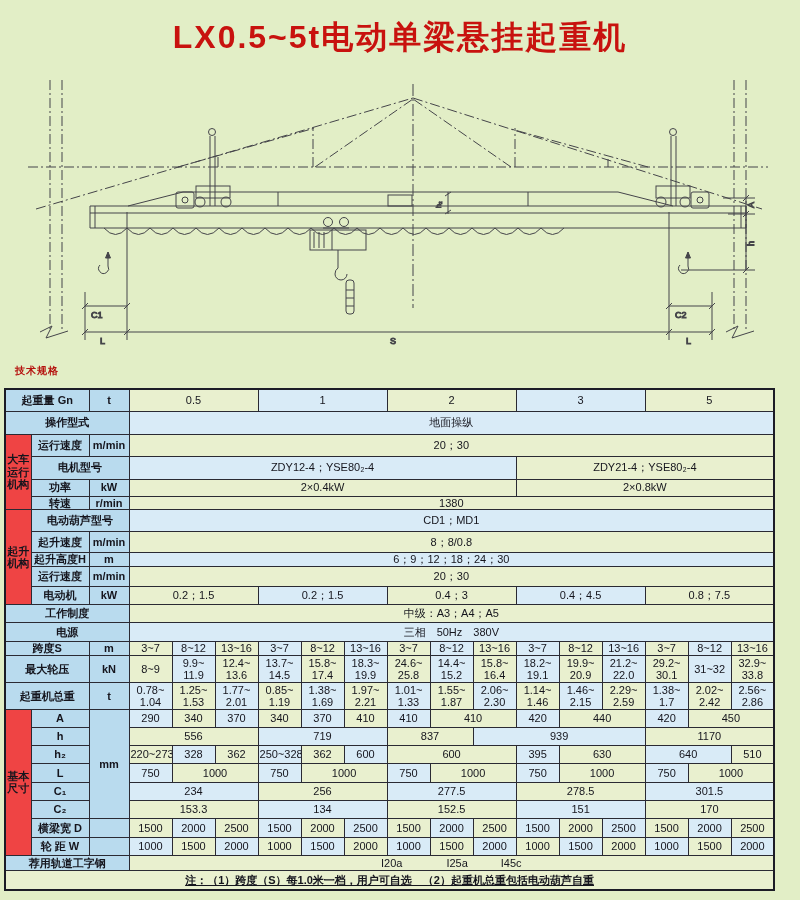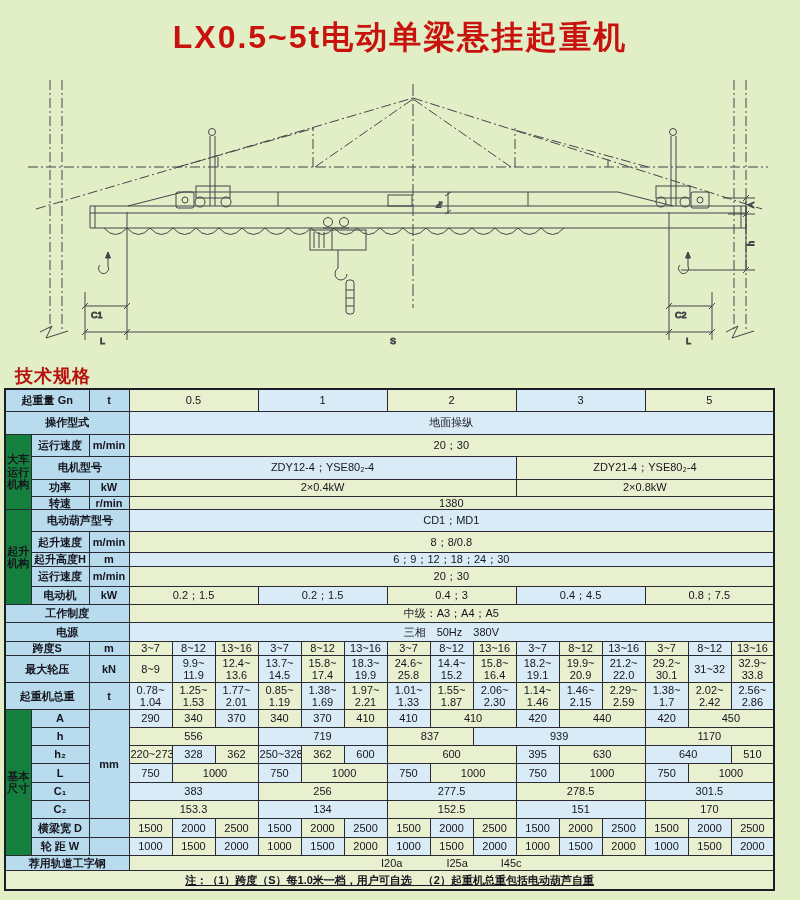--- a/index.html
+++ b/index.html
@@ -1,29 +1,29 @@
 <!DOCTYPE html>
 <html><head>
 <meta charset="utf-8">
 <style>
   html,body{margin:0;padding:0;}
   body{width:800px;height:900px;position:relative;background:#e2eec6;
        font-family:"Liberation Sans","DejaVu Sans",sans-serif;overflow:hidden;}
   .title{position:absolute;top:16px;left:0;width:800px;text-align:center;
          font-size:32px;font-weight:bold;color:#c8120e;letter-spacing:2px;}
-  .section-heading{position:absolute;top:364px;left:15px;font-size:18px;
+  .section-heading{position:absolute;top:364px;left:15px;font-size:10px;
          font-weight:bold;color:#b5120e;letter-spacing:1px;}
   .drawing{position:absolute;top:80px;left:28px;width:744px;height:284px;}
   #spec{position:absolute;top:388px;left:4px;border-collapse:collapse;
         table-layout:fixed;width:771px;border:2px solid #1c1c26;}
   #spec td{border:1px solid #2a2a33;padding:0 1px;font-size:11px;line-height:1.12;
         text-align:center;vertical-align:middle;white-space:pre-line;color:#15151d;
         overflow:hidden;}
   .c-h{background:#b9dbee;font-weight:bold;font-size:10.5px;}
-  .c-v{background:#15803d;font-weight:bold;font-size:12px;line-height:1.3;}
+  .c-v{background:#ef4444;font-weight:bold;font-size:12px;line-height:1.3;}
   .c-b{background:#d9ebf7;}
   .c-g{background:#e9f0cf;}
   .c-note{background:#e9f0cf;text-align:left;padding-left:26px;font-weight:bold;font-size:11.5px;text-decoration:underline;}
   #spec tr{height:18px;}
   #spec tr:nth-child(1){height:22px}#spec tr:nth-child(2){height:23px}
   #spec tr:nth-child(3){height:22px}#spec tr:nth-child(4){height:23px}
   #spec tr:nth-child(5){height:17px}#spec tr:nth-child(6){height:13px}
   #spec tr:nth-child(7){height:22px}#spec tr:nth-child(8){height:21px}
   #spec tr:nth-child(9){height:14px}#spec tr:nth-child(10){height:20px}
   #spec tr:nth-child(12){height:18px}#spec tr:nth-child(13){height:19px}
@@ -405,21 +405,21 @@
         <td colspan="2" class="c-g">1000</td>
         <td class="c-b">750</td>
         <td colspan="2" class="c-g">1000</td>
         <td class="c-b">750</td>
         <td colspan="2" class="c-g">1000</td>
         <td class="c-b">750</td>
         <td colspan="2" class="c-g">1000</td>
       </tr>
       <tr>
         <td class="c-h">C₁</td>
-        <td colspan="3" class="c-b">383</td>
+        <td colspan="3" class="c-b">234</td>
         <td colspan="3" class="c-g">256</td>
         <td colspan="3" class="c-b">277.5</td>
         <td colspan="3" class="c-g">278.5</td>
         <td colspan="3" class="c-b">301.5</td>
       </tr>
       <tr>
         <td class="c-h">C₂</td>
         <td colspan="3" class="c-g">153.3</td>
         <td colspan="3" class="c-b">134</td>
         <td colspan="3" class="c-g">152.5</td>

